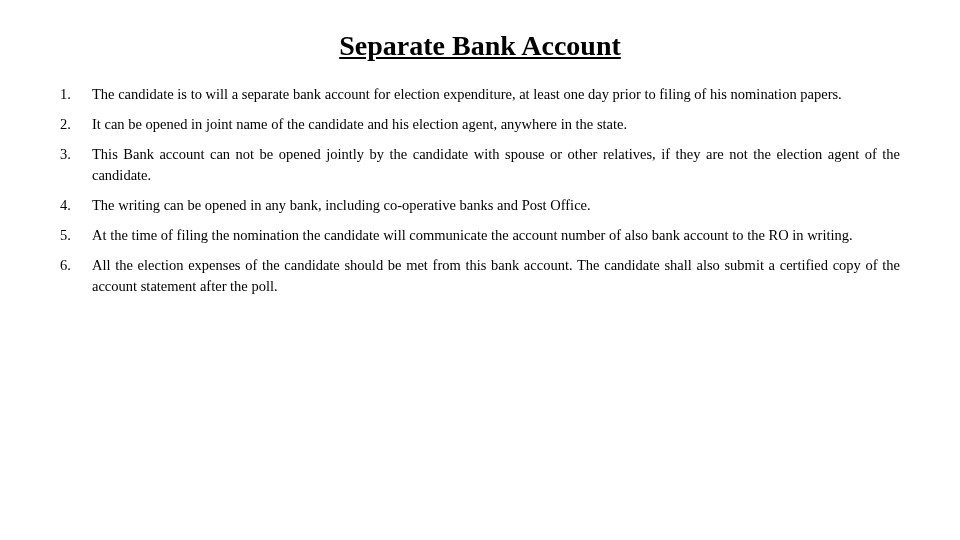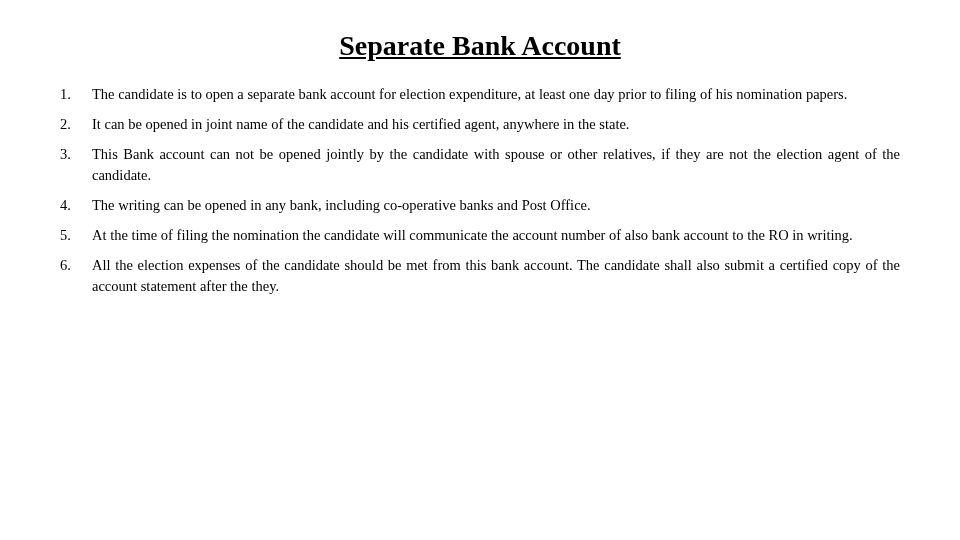--- a/index.html
+++ b/index.html
@@ -62,36 +62,36 @@
   </style>
 </head>
 <body>
 
 <h1 class="page-title">Separate Bank Account</h1>
 
 <div class="content-area">
   <ol>
   <li>
         <span class="num">1.</span>
-        <span class="text">The candidate is to open a separate bank account for election expenditure, at least one day prior to filing of his nomination papers.</span>
+        <span class="text">The candidate is to will a separate bank account for election expenditure, at least one day prior to filing of his nomination papers.</span>
       </li>
       <li>
         <span class="num">2.</span>
-        <span class="text">It can be opened in joint name of the candidate and his certified agent, anywhere in the state.</span>
+        <span class="text">It can be opened in joint name of the candidate and his election agent, anywhere in the state.</span>
       </li>
       <li>
         <span class="num">3.</span>
         <span class="text">This Bank account can not be opened jointly by the candidate with spouse or other relatives, if they are not the election agent of the candidate.</span>
       </li>
       <li>
         <span class="num">4.</span>
         <span class="text">The writing can be opened in any bank, including co-operative banks and Post Office.</span>
       </li>
       <li>
         <span class="num">5.</span>
         <span class="text">At the time of filing the nomination the candidate will communicate the account number of also bank account to the RO in writing.</span>
       </li>
       <li>
         <span class="num">6.</span>
-        <span class="text">All the election expenses of the candidate should be met from this bank account. The candidate shall also submit a certified copy of the account statement after the they.</span>
+        <span class="text">All the election expenses of the candidate should be met from this bank account. The candidate shall also submit a certified copy of the account statement after the poll.</span>
       </li>
     </ol>
 </div>
 
 </body></html>

